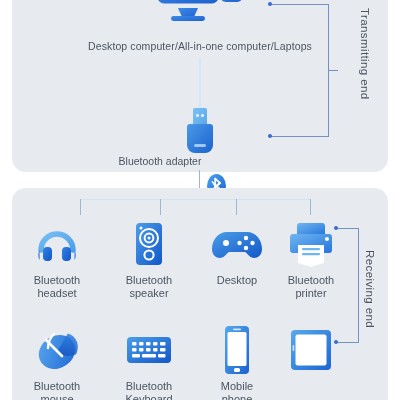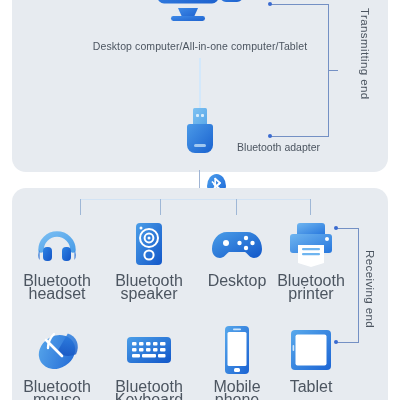--- a/index.html
+++ b/index.html
@@ -69,23 +69,23 @@
   #adapter-group {
     position: absolute;
     left: 186px;
     top: 108px;
     width: 28px;
     height: 46px;
   }
   #label-adapter {
     position: absolute;
     left: 0;
-    top: 141px;
+    top: 155px;
     width: 320px;
-    text-align: right;
+    text-align: center;
     font-size: 10.5px;
     color: #4c5560;
   }
 
   
   .bracket {
     position: absolute;
   }
   .bracket .vline {
     position: absolute;
@@ -159,21 +159,21 @@
     width: 78px;
     text-align: center;
   }
   .dev-icon {
     height: 52px;
     display: flex;
     align-items: center;
     justify-content: center;
   }
   .dev-label {
-    font-size: 16px;
+    font-size: 11px;
     line-height: 13px;
     color: #4c5560;
     margin-top: 4px;
     white-space: pre-line;
   }
   #row1 .dev { top: 218px; }
   #row2 .dev { top: 324px; }
   .col1 { left: 18px; }
   .col2 { left: 110px; }
   .col3 { left: 198px; }
@@ -199,21 +199,21 @@
       <circle cx="30" cy="16" r="2.2" fill="#ffffff"></circle>
 
       <path d="M20 30 L40 30 L36 39 L24 39 Z" fill="url(#gMon)"></path>
       <rect x="13" y="38" width="34" height="5" rx="2.4" fill="url(#gMon)"></rect>
 
       <rect x="64" y="-20" width="19" height="42" rx="4" fill="none" stroke="url(#gMon)" stroke-width="4"></rect>
       <circle cx="73.5" cy="2" r="1.6" fill="#2f7fe0"></circle>
     </svg>
   </div>
 
-  <div id="label-desktop">Desktop computer/All-in-one computer/Tablet</div>
+  <div id="label-desktop">Desktop computer/All-in-one computer/Laptops</div>
 
   <div id="link-comp-adapter"></div>
 
   <div id="adapter-group">
     <svg width="28" height="46" viewBox="0 0 28 46">
       <defs>
         <linearGradient id="gAdpTop" x1="0" y1="0" x2="1" y2="1">
           <stop offset="0" stop-color="#7ec2f2"></stop>
           <stop offset="1" stop-color="#58a6e8"></stop>
         </linearGradient>
@@ -436,21 +436,20 @@
             <linearGradient id="gTb" x1="0" y1="0" x2="1" y2="1">
               <stop offset="0" stop-color="#58a9ec"></stop>
               <stop offset="1" stop-color="#1c65d4"></stop>
             </linearGradient>
           </defs>
           <rect x="3" y="1" width="40" height="40" rx="4" fill="url(#gTb)"></rect>
           <rect x="7.5" y="5.5" width="31" height="31" rx="2" fill="#ffffff"></rect>
           <rect x="4.6" y="16" width="1.6" height="6" rx="0.8" fill="#cfe6fb"></rect>
         </svg>
       </div>
-      <div class="dev-label">Tablet</div>
     </div>
   </div>
 
   <div class="bracket" id="bracket-receive">
     <div class="hline" style="left:2px; top:6px; width:22px;"></div>
     <div class="hline" style="left:2px; top:120px; width:22px;"></div>
     <div class="vline" style="left:24px; top:6px; height:115px;"></div>
     <div class="dot" style="left:0px; top:4px;"></div>
     <div class="dot" style="left:0px; top:118px;"></div>
   </div>

